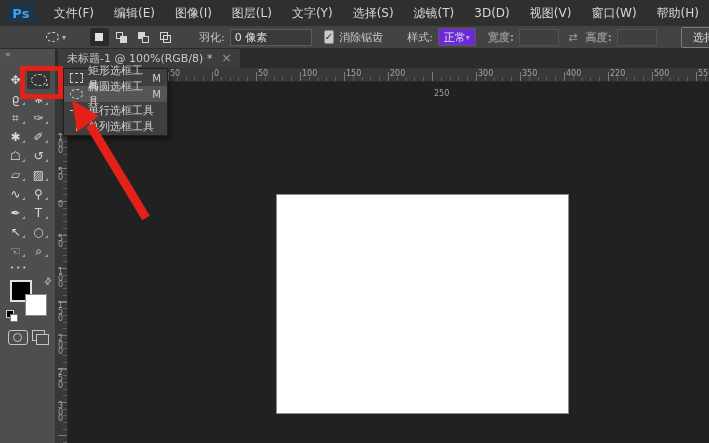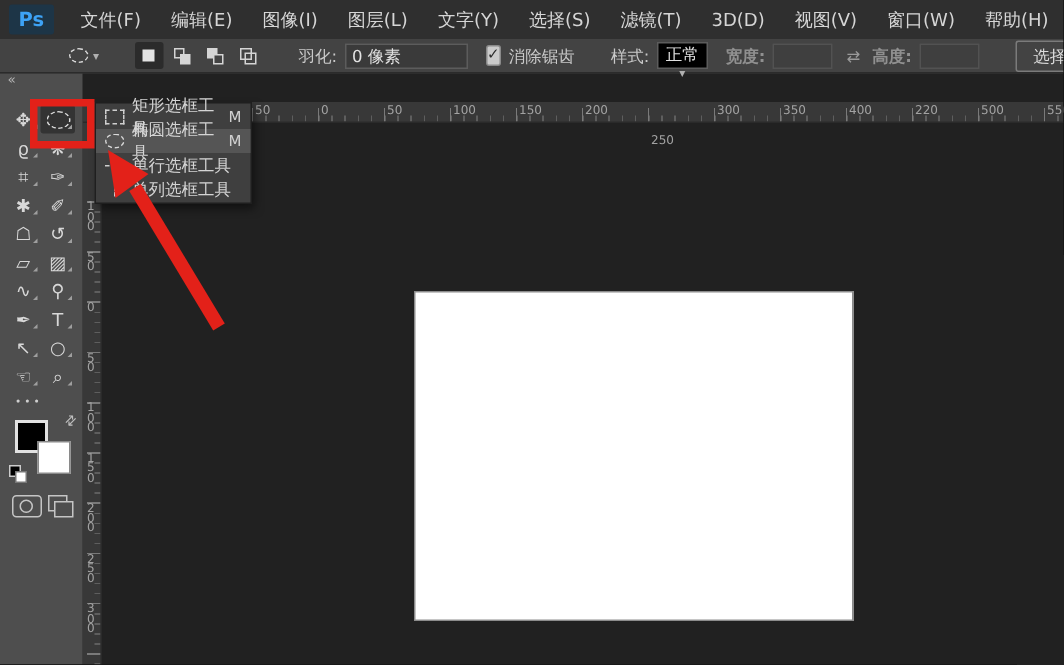--- a/index.html
+++ b/index.html
@@ -29,22 +29,22 @@
   .mode-sub .b{left:8px;top:8px;width:7px;height:7px;border:1px solid #d5d5d5;background:#434343;}
   .mode-int .a{left:4px;top:4px;width:8px;height:8px;border:1px solid #d5d5d5;}
   .mode-int .b{left:7px;top:7px;width:8px;height:8px;border:1px solid #d5d5d5;}
   .lbl{margin-left:12px;}
   .lbl.dim{color:#909090;font-weight:bold;}
   .field{height:15px;background:#3a3a3a;border:1px solid #5c5c5c;color:#e2e2e2;font-size:11px;
          margin-left:5px;padding:0 4px;font-family:"DejaVu Sans",sans-serif;}
   .field:disabled{background:#3f3f3f;border-color:#525252;}
   .checkbox{width:12px;height:12px;margin-left:12px;background:#cbcbcb;border:1px solid #8a8a8a;
             color:#2c2c2c;font-size:10px;line-height:11px;text-align:center;border-radius:2px;}
-  .styleselect{margin-left:5px;width:86px;height:16px;background:#000000;border:1px solid #5c5c5c;
-               display:flex;align-items:center;justify-content:space-between;padding:0 5px;color:#e0e0e0;flex-direction:column;}
+  .styleselect{margin-left:5px;width:86px;height:16px;background:#6d28d9;border:1px solid #5c5c5c;
+               display:flex;align-items:center;justify-content:space-between;padding:0 5px;color:#e0e0e0;}
   .swapdims{margin-left:9px;color:#9a9a9a;font-size:11px;}
   .maskbutton{margin-left:12px;padding:2px 11px;border:1px solid #7b7b7b;border-radius:2px;color:#dcdcdc;font-size:11px;}
   
   .tabbar{position:absolute;left:55px;top:48px;width:654px;height:20px;background:#2b2b2b;z-index:4;}
   .doctab{position:absolute;left:3px;top:0;height:20px;background:#3d3d3d;color:#c8c8c8;font-size:11px;
           display:flex;align-items:center;padding:0 9px;gap:9px;}
   .tabclose{color:#9a9a9a;font-size:12px;}
   
   .corner{position:absolute;left:55px;top:68px;width:13px;height:14px;background:#383838;
           border-right:1px solid #2a2a2a;border-bottom:1px solid #2a2a2a;z-index:5;box-sizing:border-box;}
@@ -166,20 +166,26 @@
     </div>
     <span class="lbl dim">宽度:</span>
     <input class="field" style="width: 30px;" disabled="" value="">
     <span class="swapdims">⇄</span>
     <span class="lbl dim" style="margin-left:8px">高度:</span>
     <input class="field" style="width: 30px;" disabled="" value="">
     <div class="vsep"></div>
     <div class="maskbutton">选择并遮住 ...</div>
   </div>
 
+  <div class="tabbar">
+    <div class="doctab">
+      <span>未标题-1 @ 100%(RGB/8) *</span>
+      <span class="tabclose">×</span>
+    </div>
+  </div>
 
   <div class="corner"></div>
   <div class="hruler">
       <div class="hlabel" style="left: 14px;">150</div>
       <div class="hlabel" style="left: 58px;">100</div>
       <div class="hlabel" style="left: 102px;">50</div>
       <div class="hlabel" style="left: 146px;">0</div>
       <div class="hlabel" style="left: 190px;">50</div>
       <div class="hlabel" style="left: 234px;">100</div>
       <div class="hlabel" style="left: 278px;">150</div>

